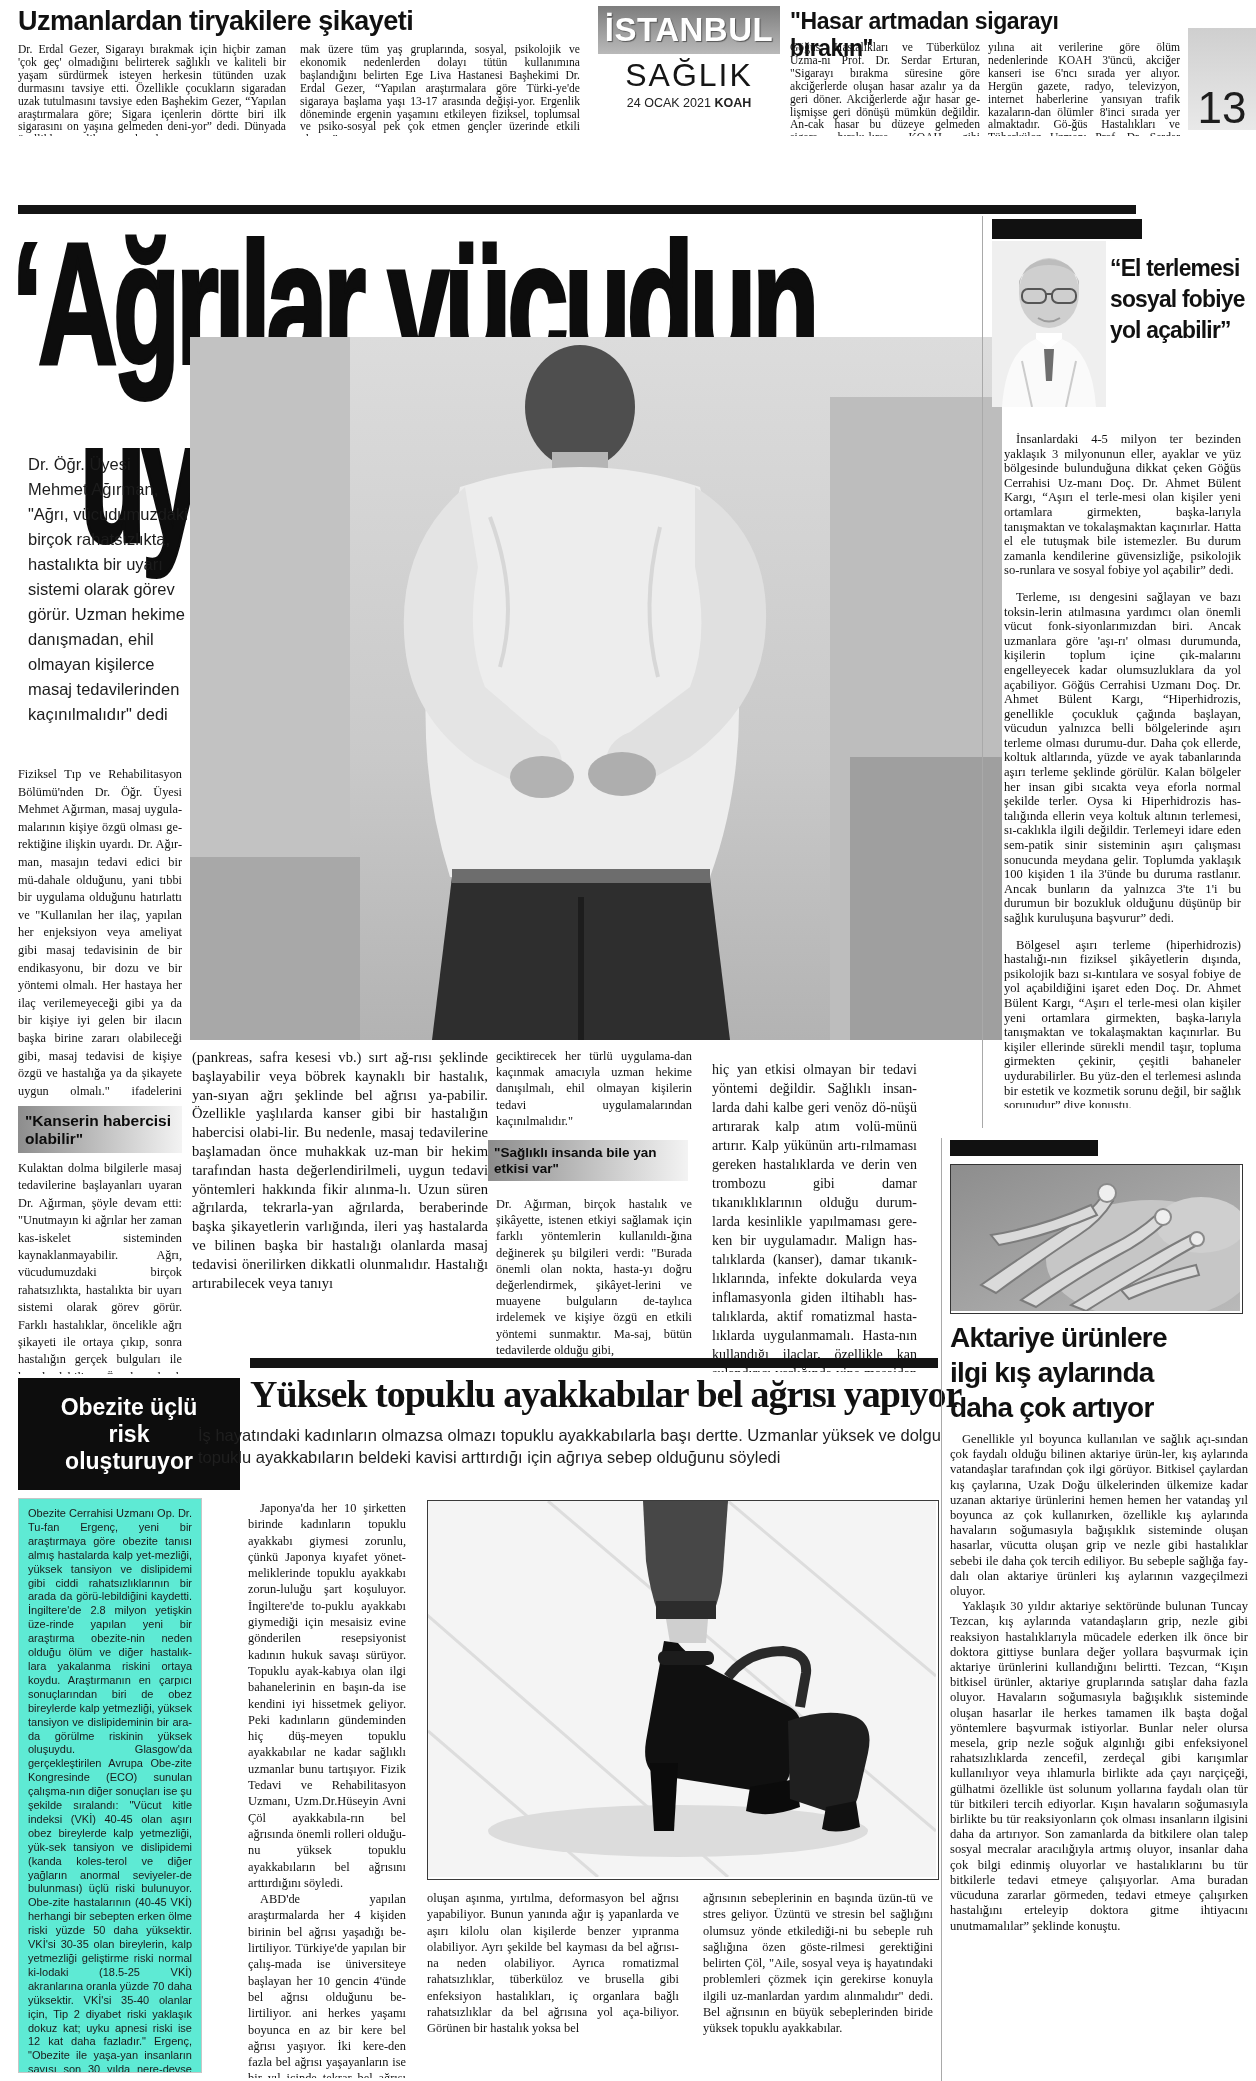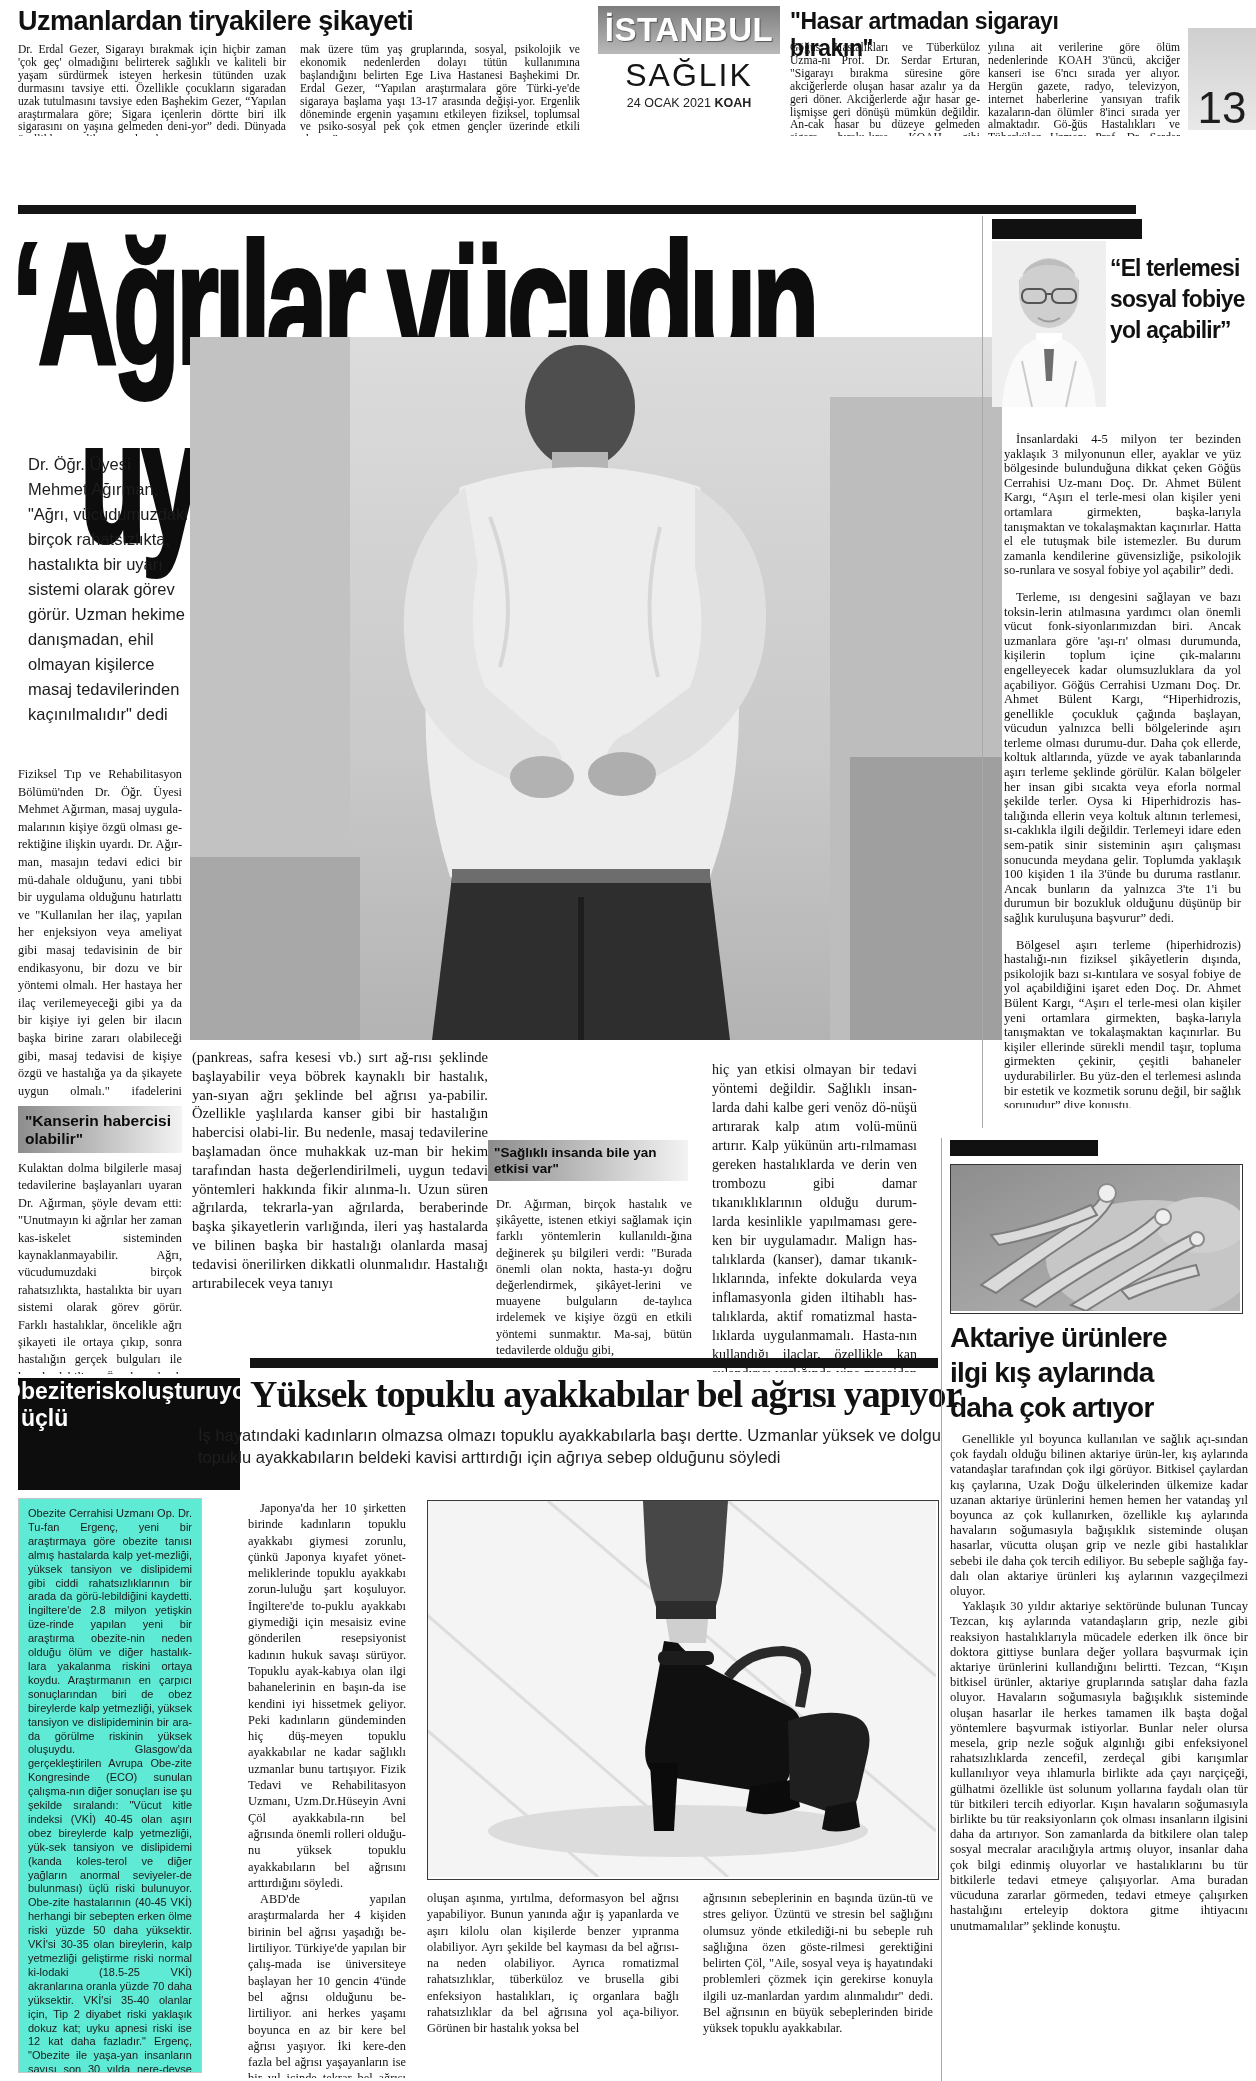--- a/index.html
+++ b/index.html
@@ -40,21 +40,21 @@
   .sh1{left:18px;top:1106px;width:150px;}
   .lbody2{left:18px;top:1160px;width:164px;height:214px;font-size:12.3px;line-height:17.4px;overflow:hidden;}
   
   .mc1{left:192px;top:1048px;width:296px;height:312px;font-size:14.6px;line-height:18.8px;overflow:hidden;}
   .mc2a{left:496px;top:1048px;width:196px;font-size:12.4px;line-height:16.2px;}
   .sh2{left:488px;top:1140px;width:188px;font-size:13.5px;line-height:15.5px;padding:5px 6px;}
   .mc2b{left:496px;top:1196px;width:196px;height:170px;font-size:12.4px;line-height:16.2px;overflow:hidden;}
   .mc3{left:712px;top:1048px;width:205px;height:312px;font-size:14px;line-height:19px;overflow:hidden;margin-top:12px;}
   
   .obx{left:18px;top:1378px;width:222px;height:112px;background:#0d0d0d;color:#fff;text-align:center;
-       display:flex;flex-direction:row;justify-content:center;}
+       display:flex;flex-direction:column;justify-content:center;}
   .obx div{font-size:23px;line-height:27px;font-weight:800;}
   .obody{left:18px;top:1498px;width:184px;height:575px;border:1px solid #c6c6c6;background:#5eead4;
          padding:8px 9px;box-sizing:border-box;font-size:11px;line-height:13.9px;overflow:hidden;
          font-family:"Liberation Sans","DejaVu Sans",sans-serif;color:#1a1a1a;}
   
   .hrule{left:250px;top:1358px;width:688px;height:10px;background:#141414;}
   .hhead{left:250px;top:1372px;width:690px;font-size:38px;line-height:44px;font-weight:700;
          text-align:center;letter-spacing:-1px;white-space:nowrap;}
   .hsub{left:198px;top:1424px;width:776px;font-size:16.5px;line-height:22px;color:#1f1f1f;}
   .hca{left:248px;top:1500px;width:158px;height:578px;font-size:12.4px;line-height:16.3px;overflow:hidden;}
@@ -138,20 +138,21 @@
       <path d="M470,190 Q450,270 468,340" stroke="#d7d7d7" stroke-width="4" fill="none"></path>
     </svg>
   </div>
 
   <div class="abs sans lede">Dr. Öğr. Üyesi Mehmet Ağırman, "Ağrı, vücudumuzdaki birçok rahatsızlıkta, hastalıkta bir uyarı sistemi olarak görev görür. Uzman hekime danışmadan, ehil olmayan kişilerce masaj tedavilerinden kaçınılmalıdır" dedi</div>
   <div class="abs just lbody bodytext">Fiziksel Tıp ve Rehabilitasyon Bölümü'nden Dr. Öğr. Üyesi Mehmet Ağırman, masaj uygula-malarının kişiye özgü olması ge-rektiğine ilişkin uyardı. Dr. Ağır-man, masajın tedavi edici bir mü-dahale olduğunu, yani tıbbi bir uygulama olduğunu hatırlattı ve "Kullanılan her ilaç, yapılan her enjeksiyon veya ameliyat gibi masaj tedavisinin de bir endikasyonu, bir dozu ve bir yöntemi olmalı. Her hastaya her ilaç verilemeyeceği gibi ya da bir kişiye iyi gelen bir ilacın başka birine zararı olabileceği gibi, masaj tedavisi de kişiye özgü ve hastalığa ya da şikayete uygun olmalı." ifadelerini kullandı.</div>
   <div class="abs sans subhead sh1">"Kanserin habercisi olabilir"</div>
   <div class="abs just lbody2">Kulaktan dolma bilgilerle masaj tedavilerine başlayanları uyaran Dr. Ağırman, şöyle devam etti: "Unutmayın ki ağrılar her zaman kas-iskelet sisteminden kaynaklanmayabilir. Ağrı, vücudumuzdaki birçok rahatsızlıkta, hastalıkta bir uyarı sistemi olarak görev görür. Farklı hastalıklar, öncelikle ağrı şikayeti ile ortaya çıkıp, sonra hastalığın gerçek bulguları ile karşılaşılabilir. Örnek olarak verilecek olursa, iç organ rahatsızlıkları</div>
 
   <div class="abs just mc1">(pankreas, safra kesesi vb.) sırt ağ-rısı şeklinde başlayabilir veya böbrek kaynaklı bir hastalık, yan-sıyan ağrı şeklinde bel ağrısı ya-pabilir. Özellikle yaşlılarda kanser gibi bir hastalığın habercisi olabi-lir. Bu nedenle, masaj tedavilerine başlamadan önce muhakkak uz-man bir hekim tarafından hasta değerlendirilmeli, uygun tedavi yöntemleri hakkında fikir alınma-lı. Uzun süren ağrılarda, tekrarla-yan ağrılarda, beraberinde başka şikayetlerin varlığında, ileri yaş hastalarda ve bilinen başka bir hastalığı olanlarda masaj tedavisi önerilirken dikkatli olunmalıdır. Hastalığı artırabilecek veya tanıyı</div>
+  <div class="abs just mc2a">geciktirecek her türlü uygulama-dan kaçınmak amacıyla uzman hekime danışılmalı, ehil olmayan kişilerin tedavi uygulamalarından kaçınılmalıdır."</div>
   <div class="abs sans subhead sh2">"Sağlıklı insanda bile yan etkisi var"</div>
   <div class="abs just mc2b">Dr. Ağırman, birçok hastalık ve şikâyette, istenen etkiyi sağlamak için farklı yöntemlerin kullanıldı-ğına değinerek şu bilgileri verdi: "Burada önemli olan nokta, hasta-yı doğru değerlendirmek, şikâyet-lerini ve muayene bulguların de-taylıca irdelemek ve kişiye özgü en etkili yöntemi sunmaktır. Ma-saj, bütün tedavilerde olduğu gibi,</div>
   <div class="abs just mc3">hiç yan etkisi olmayan bir tedavi yöntemi değildir. Sağlıklı insan-larda dahi kalbe geri venöz dö-nüşü artırarak kalp atım volü-münü artırır. Kalp yükünün artı-rılmaması gereken hastalıklarda ve derin ven trombozu gibi damar tıkanıklıklarının olduğu durum-larda kesinlikle yapılmaması gere-ken bir uygulamadır. Malign has-talıklarda (kanser), damar tıkanık-lıklarında, infekte dokularda veya inflamasyonla giden iltihablı has-talıklarda, aktif romatizmal hasta-lıklarda uygulanmamalı. Hasta-nın kullandığı ilaçlar, özellikle kan sulandırıcı varlığında yine masajdan kaçınılmalı."</div>
 
   <div class="abs vline v-up"></div>
   <div class="abs rc-bar"></div>
 
   <div class="abs rc-photo">
     <svg width="114" height="166" viewBox="0 0 114 166">
       <rect width="114" height="166" fill="#efefef"></rect>

